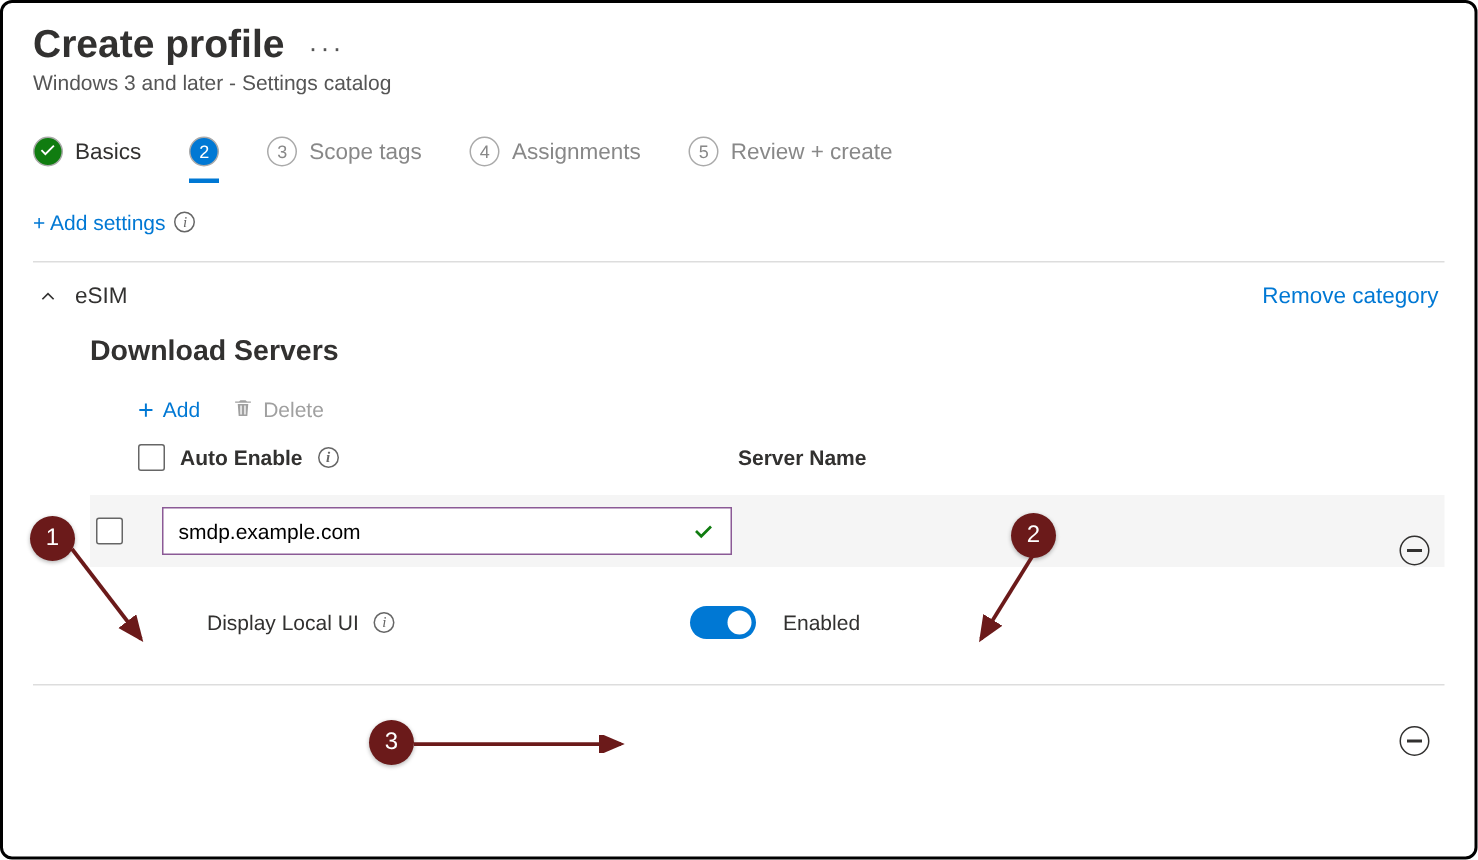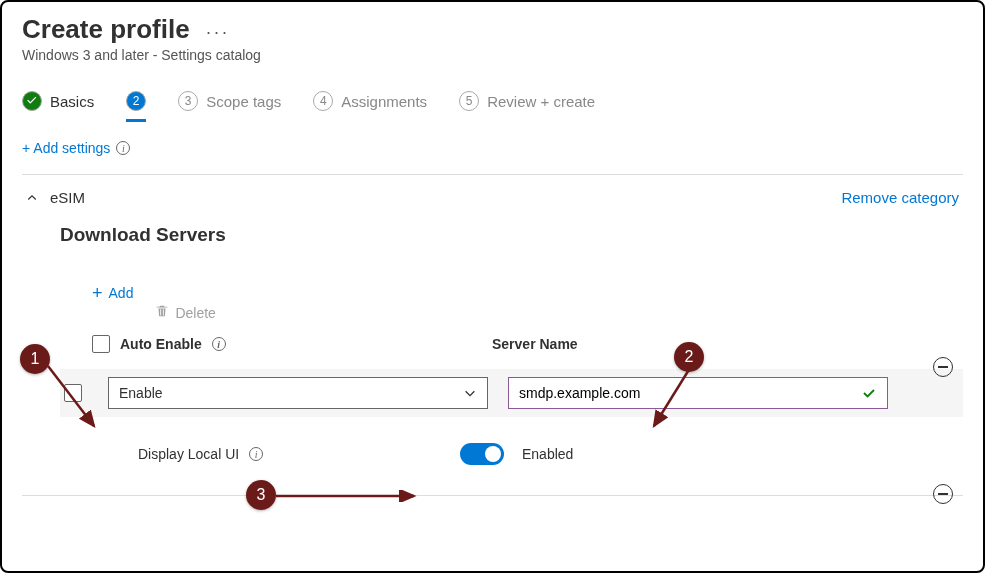--- a/index.html
+++ b/index.html
@@ -53,21 +53,21 @@
       padding: 0 4px;
     }
     .category-left { display: flex; align-items: center; gap: 12px; }
     .chevron { width: 12px; height: 12px; }
     .cat-name { font-size: 15px; }
     .remove-link { color: #0078d4; font-size: 15px; cursor: pointer; }
     .section-title { font-size: 19px; font-weight: 700; margin: 18px 0 18px 38px; }
     .toolbar { display: flex; gap: 22px; margin-left: 70px; margin-bottom: 14px; align-items: center; }
     .tool-btn { display: flex; align-items: center; gap: 6px; cursor: pointer; font-size: 14px; }
     .tool-btn.add { color: #0078d4; }
-    .tool-btn.delete { color: #a0a0a0; margin-top: 40px; }
+    .tool-btn.delete { color: #a0a0a0; }
     .plus-icon { font-size: 18px; font-weight: 300; color: #0078d4; line-height: 1; }
     .trash-icon svg { width: 14px; height: 14px; }
     .columns { display: flex; gap: 20px; margin-left: 70px; margin-bottom: 6px; }
     .col { flex: 0 0 380px; }
     .col-header { display: flex; align-items: center; gap: 10px; font-weight: 600; font-size: 14px; margin-bottom: 10px; }
     .checkbox {
       width: 18px; height: 18px; border: 1px solid #666; border-radius: 2px;
       background: #fff; display: inline-block; cursor: pointer;
     }
     .row {
@@ -204,26 +204,20 @@
     <span class="info-icon">i</span>
   </div>
   <div class="col col-header">
     <span>Server Name</span>
   </div>
 </div>
 
 
 <div class="row">
   <span class="checkbox" style="margin-left:-28px; margin-right:6px;"></span>
-  <div class="dropdown">
-    <span>Enable</span>
-    <svg class="chev" viewBox="0 0 16 16">
-        <path fill="none" stroke="#323130" stroke-width="1.5" d="M3 6l5 5 5-5"></path>
-      </svg>
-  </div>
   <div class="textfield">
     <input type="text" value="smdp.example.com" style="">
     <svg class="check-green" width="16" height="16" viewBox="0 0 16 16">
         <path fill="none" stroke="#107c10" stroke-width="1.8" d="M3 8l3.5 3.5L13 5"></path>
       </svg>
   </div>
 </div>
 
 
 <div class="local-ui-row">

